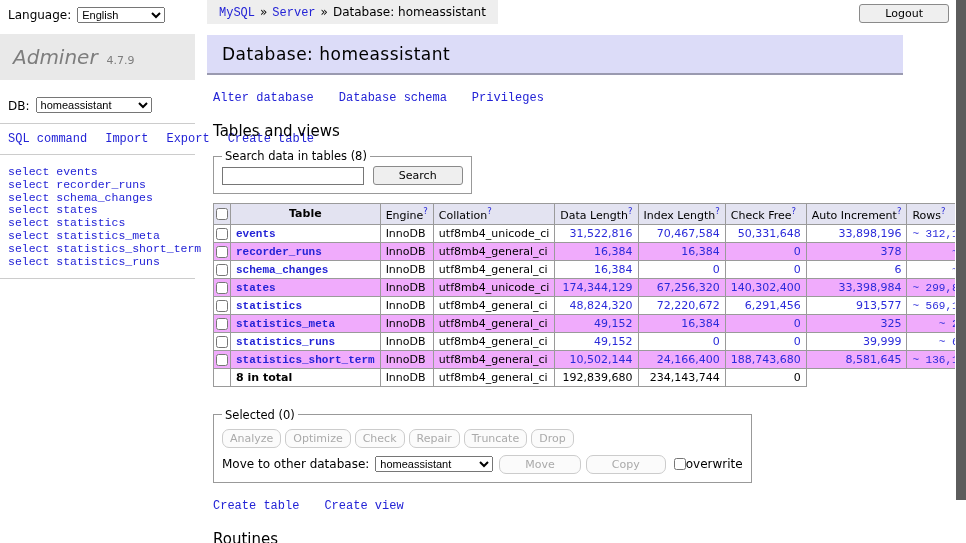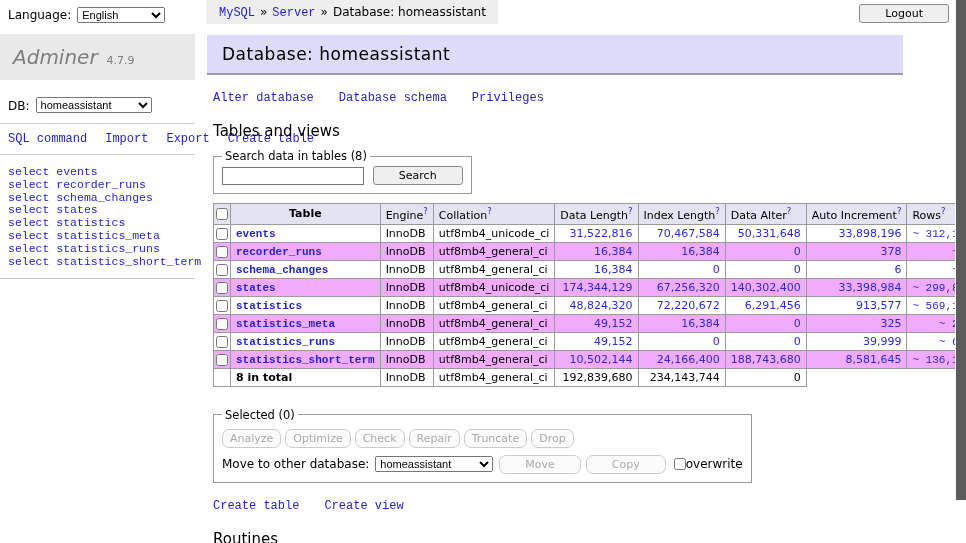--- a/index.html
+++ b/index.html
@@ -121,22 +121,22 @@
   <hr class="sb-hr">
   <div class="sb-links"><a>SQL command</a><a>Import</a><a>Export</a><a>Create table</a></div>
   <hr class="sb-hr">
   <div class="tables-list">
       <a>select events</a>
       <a>select recorder_runs</a>
       <a>select schema_changes</a>
       <a>select states</a>
       <a>select statistics</a>
       <a>select statistics_meta</a>
+      <a>select statistics_short_term</a>
       <a>select statistics_runs</a>
-      <a>select statistics_short_term</a>
     </div>
   <hr class="sb-hr">
 </div>
 
 <div id="breadcrumb"><a>MySQL</a><span class="sep">»</span><a>Server</a><span class="sep">»</span><span>Database: homeassistant</span></div>
 <button id="logout-btn">Logout</button>
 
 <div id="main">
   <h2 id="page-title">Database: homeassistant</h2>
 
@@ -153,21 +153,21 @@
 
     <table id="tables-table">
       <thead>
           <tr>
             <th class="col-check"><input type="checkbox" style=""></th>
             <th class="col-table"><span>Table</span></th>
             <th><span>Engine</span><sup>?</sup></th>
             <th><span>Collation</span><sup>?</sup></th>
             <th><span>Data Length</span><sup>?</sup></th>
             <th><span>Index Length</span><sup>?</sup></th>
-            <th><span>Data Alter</span><sup>?</sup></th>
+            <th><span>Check Free</span><sup>?</sup></th>
             <th><span>Auto Increment</span><sup>?</sup></th>
             <th><span>Rows</span><sup>?</sup></th>
           </tr>
         </thead>
       <tbody id="tables-tbody">
           <tr>
             <td class="cell-check"><input type="checkbox" style=""></td>
             <td class="cell-name"><a>events</a></td>
             <td>InnoDB</td>
             <td>utf8mb4_unicode_ci</td>

